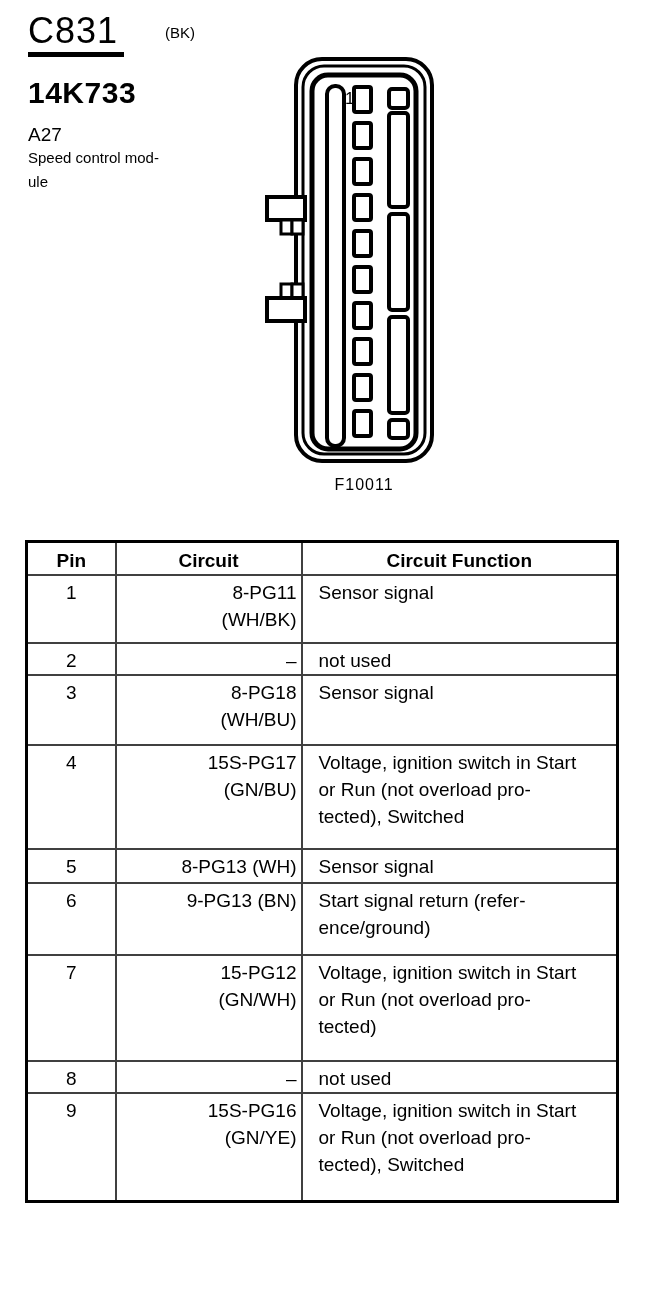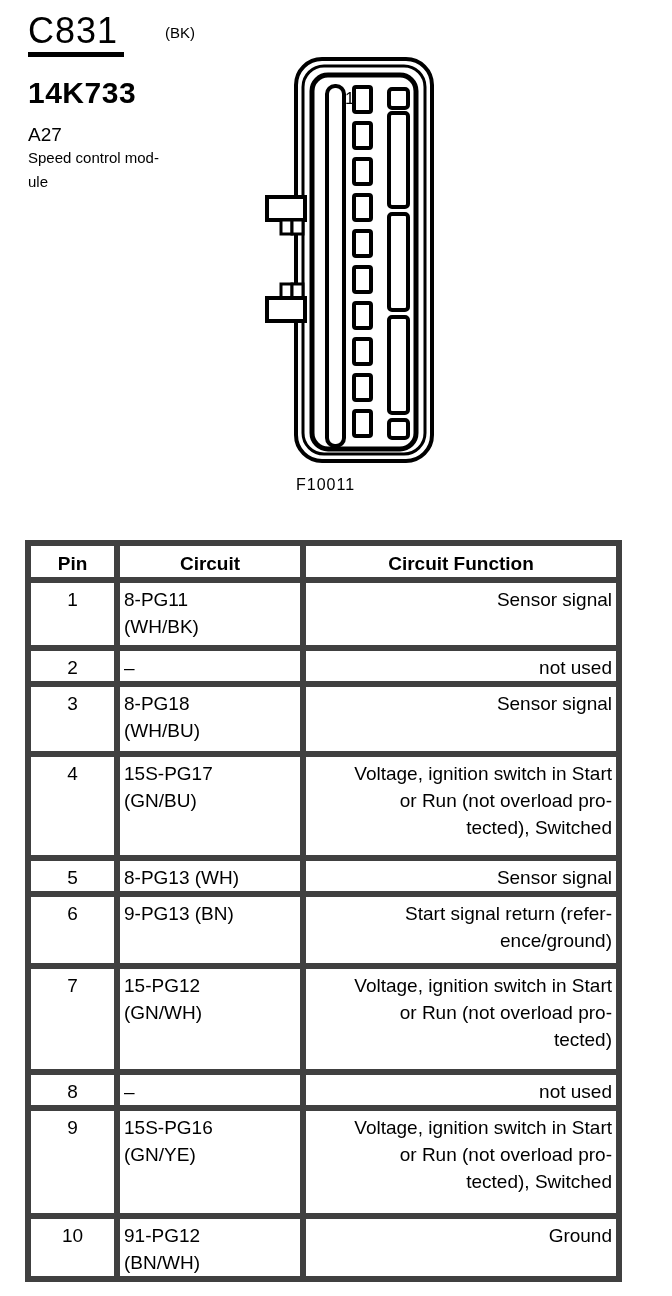--- a/index.html
+++ b/index.html
@@ -27,45 +27,45 @@
   .component-code{
     left:28px;top:124px;font-size:19px;
   }
   .component-name{
     left:28px;top:146px;font-size:15px;line-height:24px;white-space:pre-line;
   }
 
   
   .connector-svg{left:0;top:0;width:672px;height:520px;}
   .figure-label{
-    left:296px;top:476px;width:136px;
+    left:296px;top:476px;width:136px;text-align:center;
     font-size:16px;letter-spacing:1px;
   }
 
   
   .pinout-table{
     position:absolute;left:25px;top:540px;
     border-collapse:collapse;table-layout:fixed;
     font-size:19px;line-height:27px;
   }
   .pinout-table td,.pinout-table th{
-    border:6px solid #404040;vertical-align:top;padding:3px 4px 0 4px;
+    border:2px solid #404040;vertical-align:top;padding:3px 4px 0 4px;
     overflow:hidden;
     margin-left:8px;
   }
   .pinout-table{border:3px solid #000;}
   .pinout-table th{
     font-weight:700;text-align:center;padding-top:4px;
   }
   .col-pin{width:89px;}
   .col-circuit{width:186px;}
   .col-function{width:316px;}
   td.pin-cell{text-align:center;}
-  td.circuit-cell{text-align:left;white-space:pre-line;}
-  td.function-cell{text-align:right;padding-left:0;white-space:pre-line;}
+  td.circuit-cell{text-align:right;white-space:pre-line;}
+  td.function-cell{text-align:left;padding-left:16px;white-space:pre-line;}
 </style>
 </head>
 <body>
 
 <div>
 
   <span class="abs connector-id">C831</span>
   <span class="abs connector-underline"></span>
   <span class="abs connector-color">(BK)</span>
   <span class="abs part-number">14K733</span>
@@ -175,22 +175,16 @@
         <td class="function-cell">not used</td>
       </tr>
       <tr style="height:108px;">
         <td class="pin-cell">9</td>
         <td class="circuit-cell">15S-PG16
 (GN/YE)</td>
         <td class="function-cell">Voltage, ignition switch in Start
 or Run (not overload pro-
 tected), Switched</td>
       </tr>
-      <tr style="height:62px;">
-        <td class="pin-cell">10</td>
-        <td class="circuit-cell">91-PG12
-(BN/WH)</td>
-        <td class="function-cell">Ground</td>
-      </tr>
     </tbody>
   </table>
 
 </div>
 
 </body></html>

